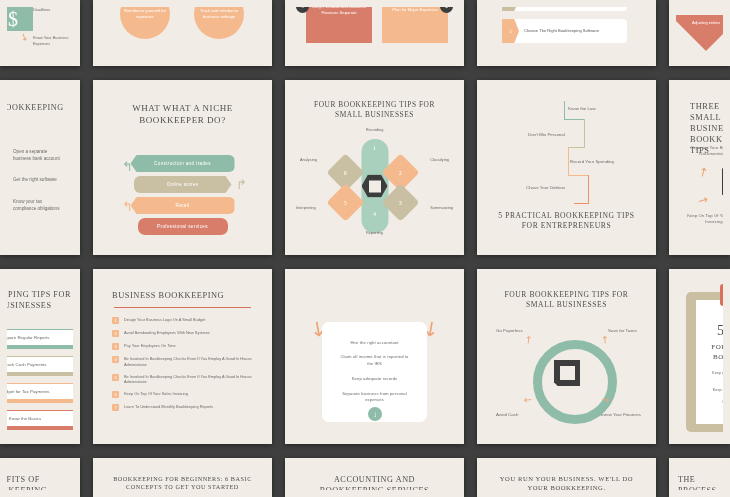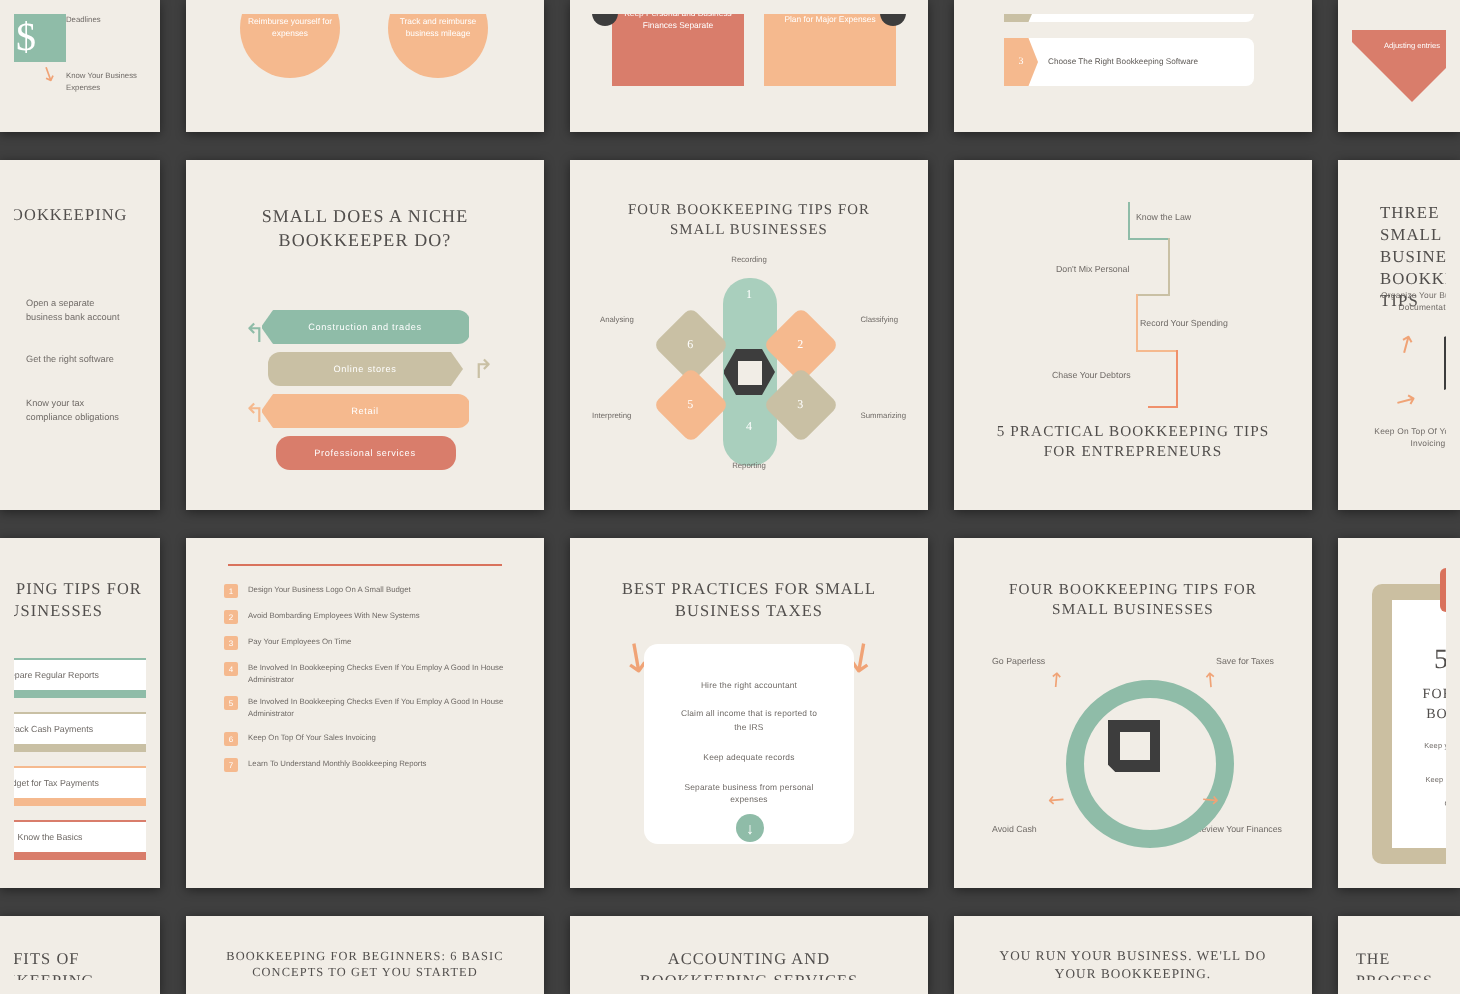--- a/index.html
+++ b/index.html
@@ -142,21 +142,21 @@
         <div class="a-item">Open a separate business bank account</div>
         <div class="a-item">Get the right software</div>
         <div class="a-item">Know your tax compliance obligations</div>
       </div>
     </div>
   </div>
   <div class="gapcell"></div>
 
   <div class="tile">
     <div class="pad">
-      <div class="hd" style="font-size:9px;padding:16px 18px 0;">SMALL DOES A NICHE BOOKKEEPER DO?</div>
+      <div class="hd" style="font-size:9px;padding:16px 18px 0;">WHAT WHAT A NICHE BOOKKEEPER DO?</div>
       <div style="position:absolute;left:0;right:0;top:68px;">
         <div class="pill p1">Construction and trades</div>
         <div class="pill p2">Online stores</div>
         <div class="pill p3">Retail</div>
         <div class="pill p4">Professional services</div>
       </div>
       <div class="arrowc" style="left:22px;top:72px;color:#8fbca8;">↰</div>
       <div class="arrowc" style="right:18px;top:90px;color:#c9c0a4;">↱</div>
       <div class="arrowc" style="left:22px;top:112px;color:#f5b98e;">↰</div>
     </div>
@@ -245,20 +245,21 @@
         <div style="position:relative;width:108px;height:17px;background:#d97d6b;border-radius:2px;">
           <div style="position:absolute;left:0;top:-3px;width:104px;height:17px;background:#fff;border:1px solid #d97d6b;box-sizing:border-box;font-size:4.4px;color:#6f6a66;display:flex;align-items:center;justify-content:center;">Know the Basics</div>
         </div>
       </div>
     </div>
   </div>
   <div class="gapcell"></div>
 
   <div class="tile">
     <div class="pad">
+      <div class="hd" style="font-size:8.4px;text-align:left;padding:14px 0 0 12px;">BUSINESS BOOKKEEPING</div>
       <div class="rule"></div>
       <div>
         <div class="lrow">
             <div class="num">1</div>
             <div class="ltxt">Design Your Business Logo On A Small Budget</div>
           </div>
         <div class="lrow">
             <div class="num">2</div>
             <div class="ltxt">Avoid Bombarding Employees With New Systems</div>
           </div>
@@ -282,21 +283,20 @@
             <div class="num">7</div>
             <div class="ltxt">Learn To Understand Monthly Bookkeeping Reports</div>
           </div>
       </div>
     </div>
   </div>
   <div class="gapcell"></div>
 
   <div class="tile">
     <div class="pad">
-      <div class="hd" style="font-size:8.2px;padding:14px 16px 0;">BEST PRACTICES FOR SMALL BUSINESS TAXES</div>
       <div class="bigarrow" style="left:18px;top:40px;transform:rotate(35deg);">↘</div>
       <div class="bigarrow" style="right:18px;top:40px;transform:rotate(-35deg) scaleX(-1);">↘</div>
       <div class="card" style="left:30px;top:46px;width:105px;height:100px;">
         <div class="bodytxt" style="padding-top:18px;">Hire the right accountant</div>
         <div class="bodytxt" style="padding:8px 18px 0;">Claim all income that is reported to the IRS</div>
         <div class="bodytxt" style="padding-top:9px;">Keep adequate records</div>
         <div class="bodytxt" style="padding:9px 14px 0;">Separate business from personal expenses</div>
       </div>
       <div class="circdn" style="left:76px;top:131px;">↓</div>
     </div>

